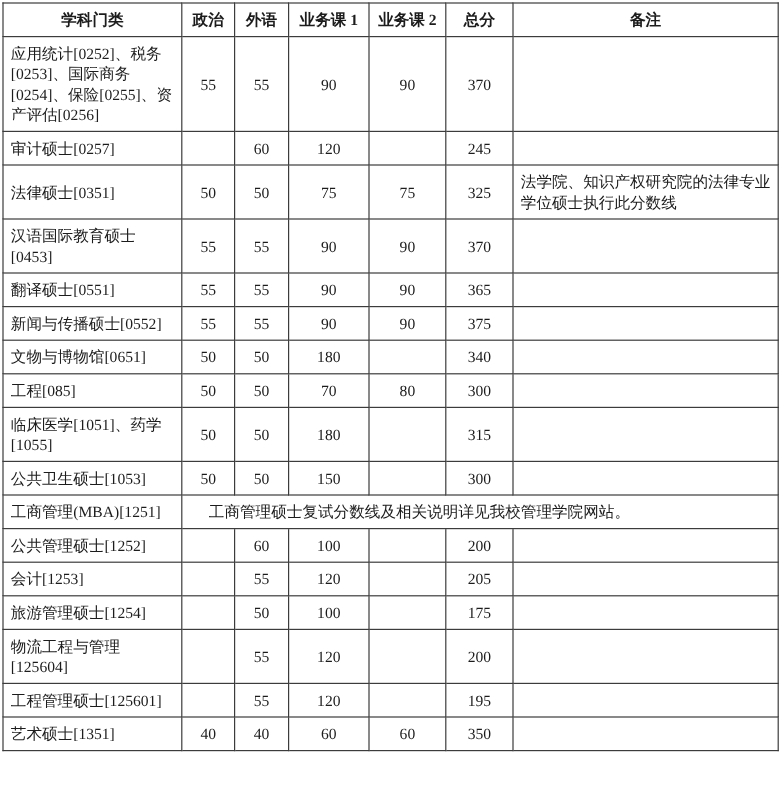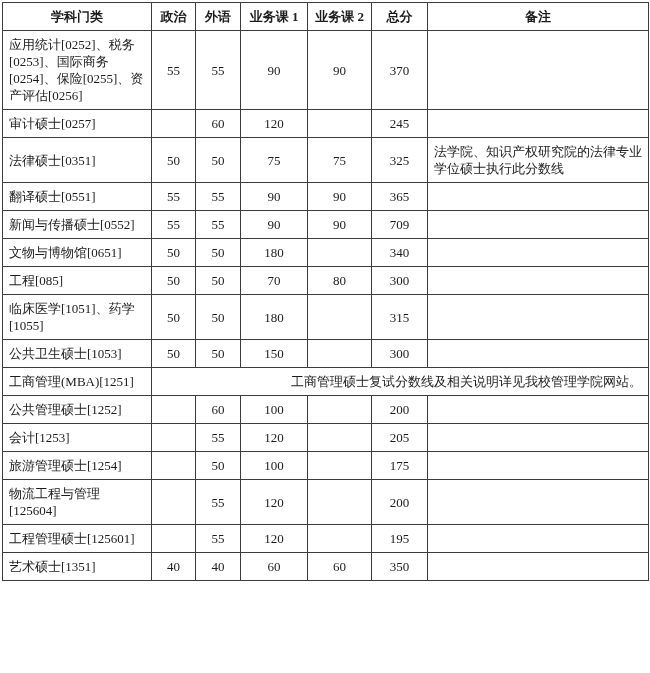--- a/index.html
+++ b/index.html
@@ -33,21 +33,21 @@
   }
   .score-table td.num {
     text-align: center;
   }
   .score-table td.cat,
   .score-table td.remark {
     text-align: left;
     border-radius: 28px;
   }
   .score-table td.merged-note {
-    text-align: right;
+    text-align: left;
     padding-left: 22px;
   }
 </style>
 </head>
 <body>
 
 <table class="score-table">
   <colgroup>
     <col style="width:149px">
     <col style="width:44px">
@@ -90,35 +90,44 @@
       <tr>
         <td class="cat">法律硕士[0351]</td>
         <td class="num">50</td>
         <td class="num">50</td>
         <td class="num">75</td>
         <td class="num">75</td>
         <td class="num">325</td>
         <td class="remark">法学院、知识产权研究院的法律专业学位硕士执行此分数线</td>
       </tr>
       <tr>
+        <td class="cat">汉语国际教育硕士[0453]</td>
+        <td class="num">55</td>
+        <td class="num">55</td>
+        <td class="num">90</td>
+        <td class="num">90</td>
+        <td class="num">370</td>
+        <td class="remark"></td>
+      </tr>
+      <tr>
         <td class="cat">翻译硕士[0551]</td>
         <td class="num">55</td>
         <td class="num">55</td>
         <td class="num">90</td>
         <td class="num">90</td>
         <td class="num">365</td>
         <td class="remark"></td>
       </tr>
       <tr>
         <td class="cat">新闻与传播硕士[0552]</td>
         <td class="num">55</td>
         <td class="num">55</td>
         <td class="num">90</td>
         <td class="num">90</td>
-        <td class="num">709</td>
+        <td class="num">375</td>
         <td class="remark"></td>
       </tr>
       <tr>
         <td class="cat">文物与博物馆[0651]</td>
         <td class="num">50</td>
         <td class="num">50</td>
         <td class="num">180</td>
         <td class="num"></td>
         <td class="num">340</td>
         <td class="remark"></td>

